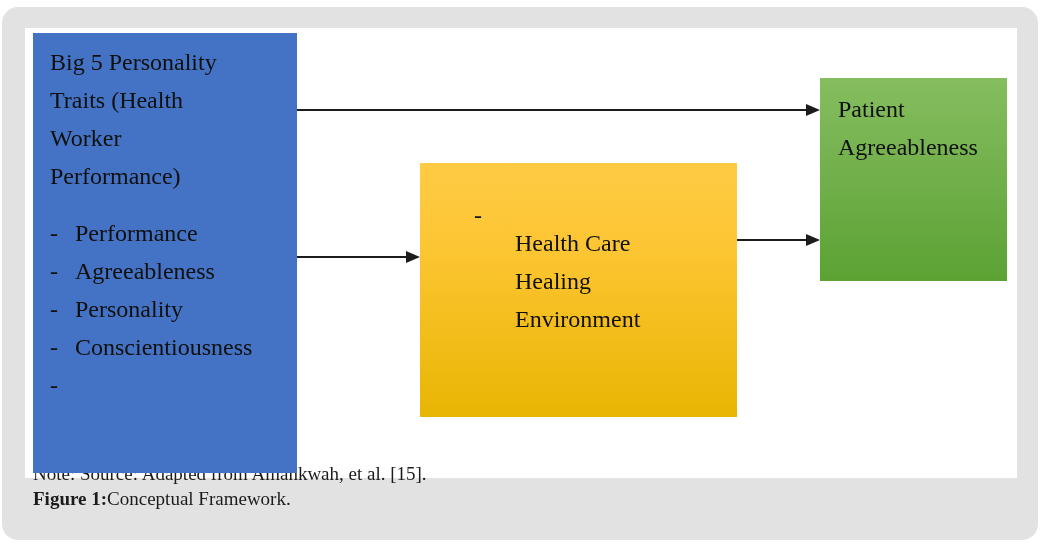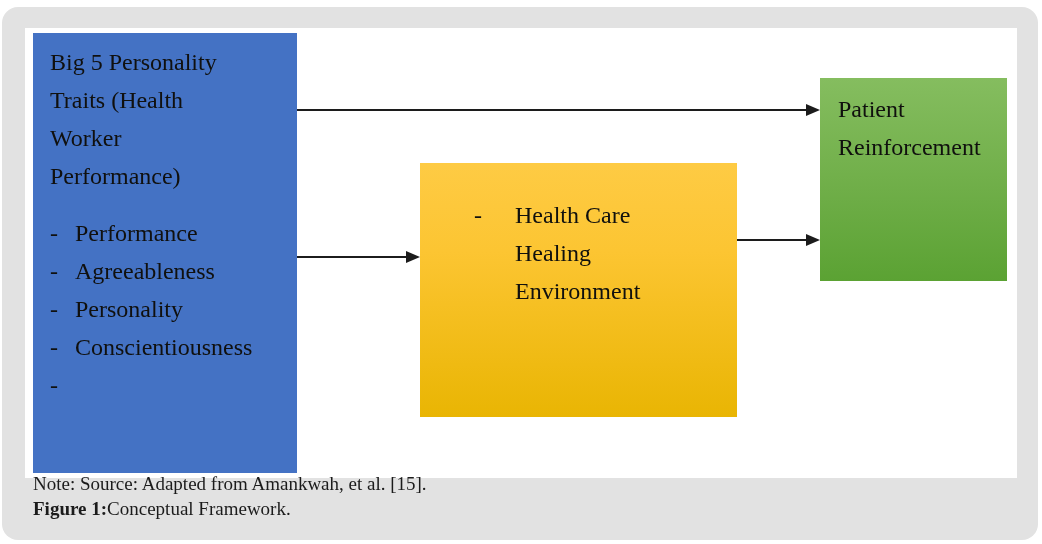--- a/index.html
+++ b/index.html
@@ -33,21 +33,21 @@
   }
   .blue .dash { width:25px; flex:none; }
 
   .box.yellow {
     left:420px; top:163px; width:317px; height:254px;
     background:linear-gradient(180deg, #fecb44 0%, #fcc532 35%, #e9b503 100%);
     padding:12px 14px 12px 16px;
   }
   .yellow .list { margin-top:21px; margin-left:38px; }
   .yellow .dash { width:41px; flex:none; }
-  .yellow .li-text { flex:none; max-width:160px; }
+  .yellow .li-text { flex:none; max-width:160px;margin-top:28px; }
 
   .box.green {
     left:820px; top:78px; width:187px; height:203px;
     background:linear-gradient(180deg, #85bd5f 0%, #6fae48 55%, #5ba233 100%);
     padding:12px 14px 12px 18px;
   }
 
   .hline { position:absolute; height:2px; background:#1c1c1c; z-index:2; }
   .ahead {
     position:absolute; width:0; height:0; z-index:2;
@@ -55,21 +55,21 @@
     border-left:14px solid #1c1c1c;
   }
   .a1-line { left:297px; top:109px; width:510px; }
   .a1-head { left:806px; top:104px; }
   .a2-line { left:297px; top:256px; width:110px; }
   .a2-head { left:406px; top:251px; }
   .a3-line { left:737px; top:239px; width:70px; }
   .a3-head { left:806px; top:234px; }
 
   .caption {
-    position:absolute; left:33px; top:471px; z-index:1;
+    position:absolute; left:33px; top:461px; z-index:1;
     font-size:19px; line-height:25px; color:#1b1b1b;
   }
   .figlabel { font-weight:bold; }
 </style>
 </head>
 <body>
 
 <div class="page">
   <div class="card"></div>
   <div class="panel"></div>
@@ -106,21 +106,21 @@
     <div class="list">
         <div class="li">
         <span class="dash">-</span>
         <span class="li-text">Health Care Healing Environment</span>
       </div>
       </div>
   </div>
 
   <div class="box green">
     <div class="box-title">Patient
-Reinforcement</div>
+Agreeableness</div>
   </div>
 
   <div class="hline a1-line"></div>
   <div class="ahead a1-head"></div>
   <div class="hline a2-line"></div>
   <div class="ahead a2-head"></div>
   <div class="hline a3-line"></div>
   <div class="ahead a3-head"></div>
 
   <div class="caption">

